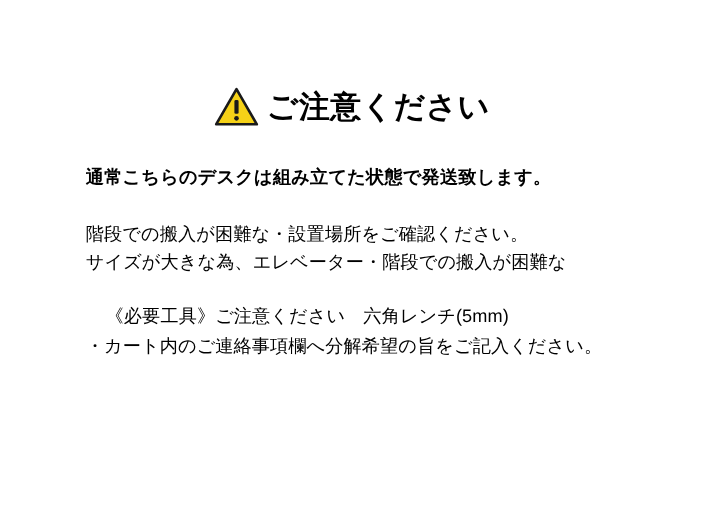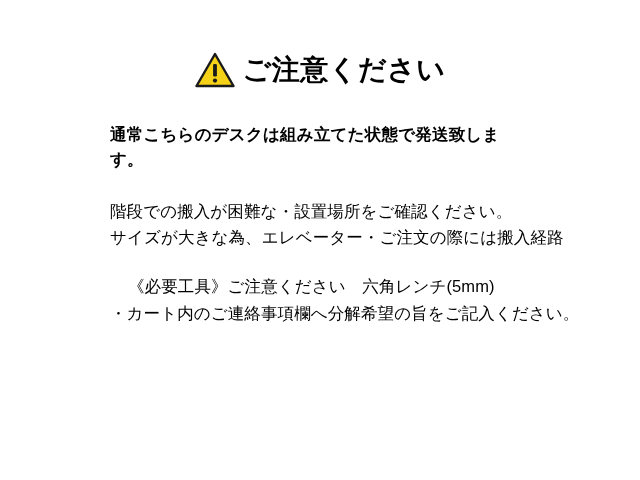--- a/index.html
+++ b/index.html
@@ -18,37 +18,37 @@
     position: relative;
     width: 640px;
     height: 480px;
     box-sizing: border-box;
   }
   .title-row {
     display: flex;
     align-items: center;
     justify-content: center;
     gap: 8px;
-    padding-top: 52px;
+    padding-top: 79px;
   }
   .warn-icon {
     display: block;
     width: 40px;
     height: 36px;
     flex: 0 0 auto;
   }
   .title-text {
     font-size: 28px;
     font-weight: bold;
     letter-spacing: 0.5px;
     line-height: 1.1;
     color: #000;
   }
   .body-block {
-    padding: 0 110px;
+    padding: 0 78px;
     box-sizing: border-box;
     margin-top: 13px;
   }
   .lead {
     margin-top: 34px;
     font-size: 16.5px;
     font-weight: bold;
     line-height: 1.5;
     letter-spacing: 0.2px;
   }
@@ -87,21 +87,21 @@
     </span>
     <span class="title-text">ご注意ください</span>
   </div>
 
   <div class="body-block">
 
     <div class="lead">通常こちらのデスクは組み立てた状態で発送致します。</div>
 
     <div class="para">
       <span class="line">階段での搬入が困難な・設置場所をご確認ください。</span>
-      <span class="line">サイズが大きな為、エレベーター・ご注文の際には搬入経路</span>
+      <span class="line">サイズが大きな為、エレベーター・階段での搬入が困難な</span>
     </div>
 
     <div class="para-tight">
       <span class="line indent">《必要工具》ご注意ください　六角レンチ(5mm)</span>
       <span class="line">・カート内のご連絡事項欄へ分解希望の旨をご記入ください。</span>
     </div>
 
   </div>
 </div>
 

